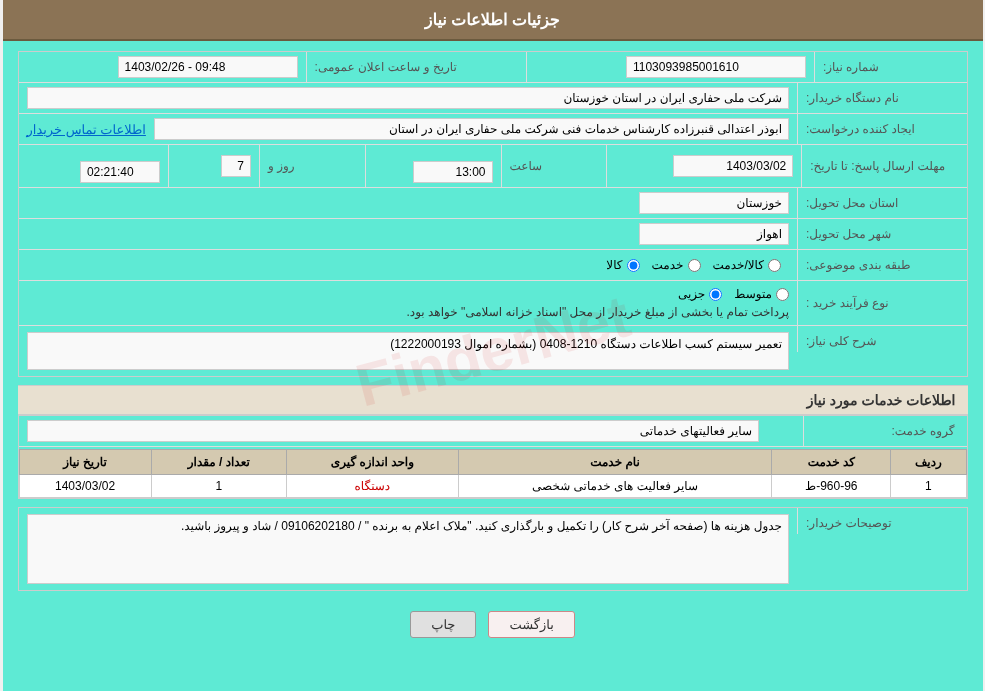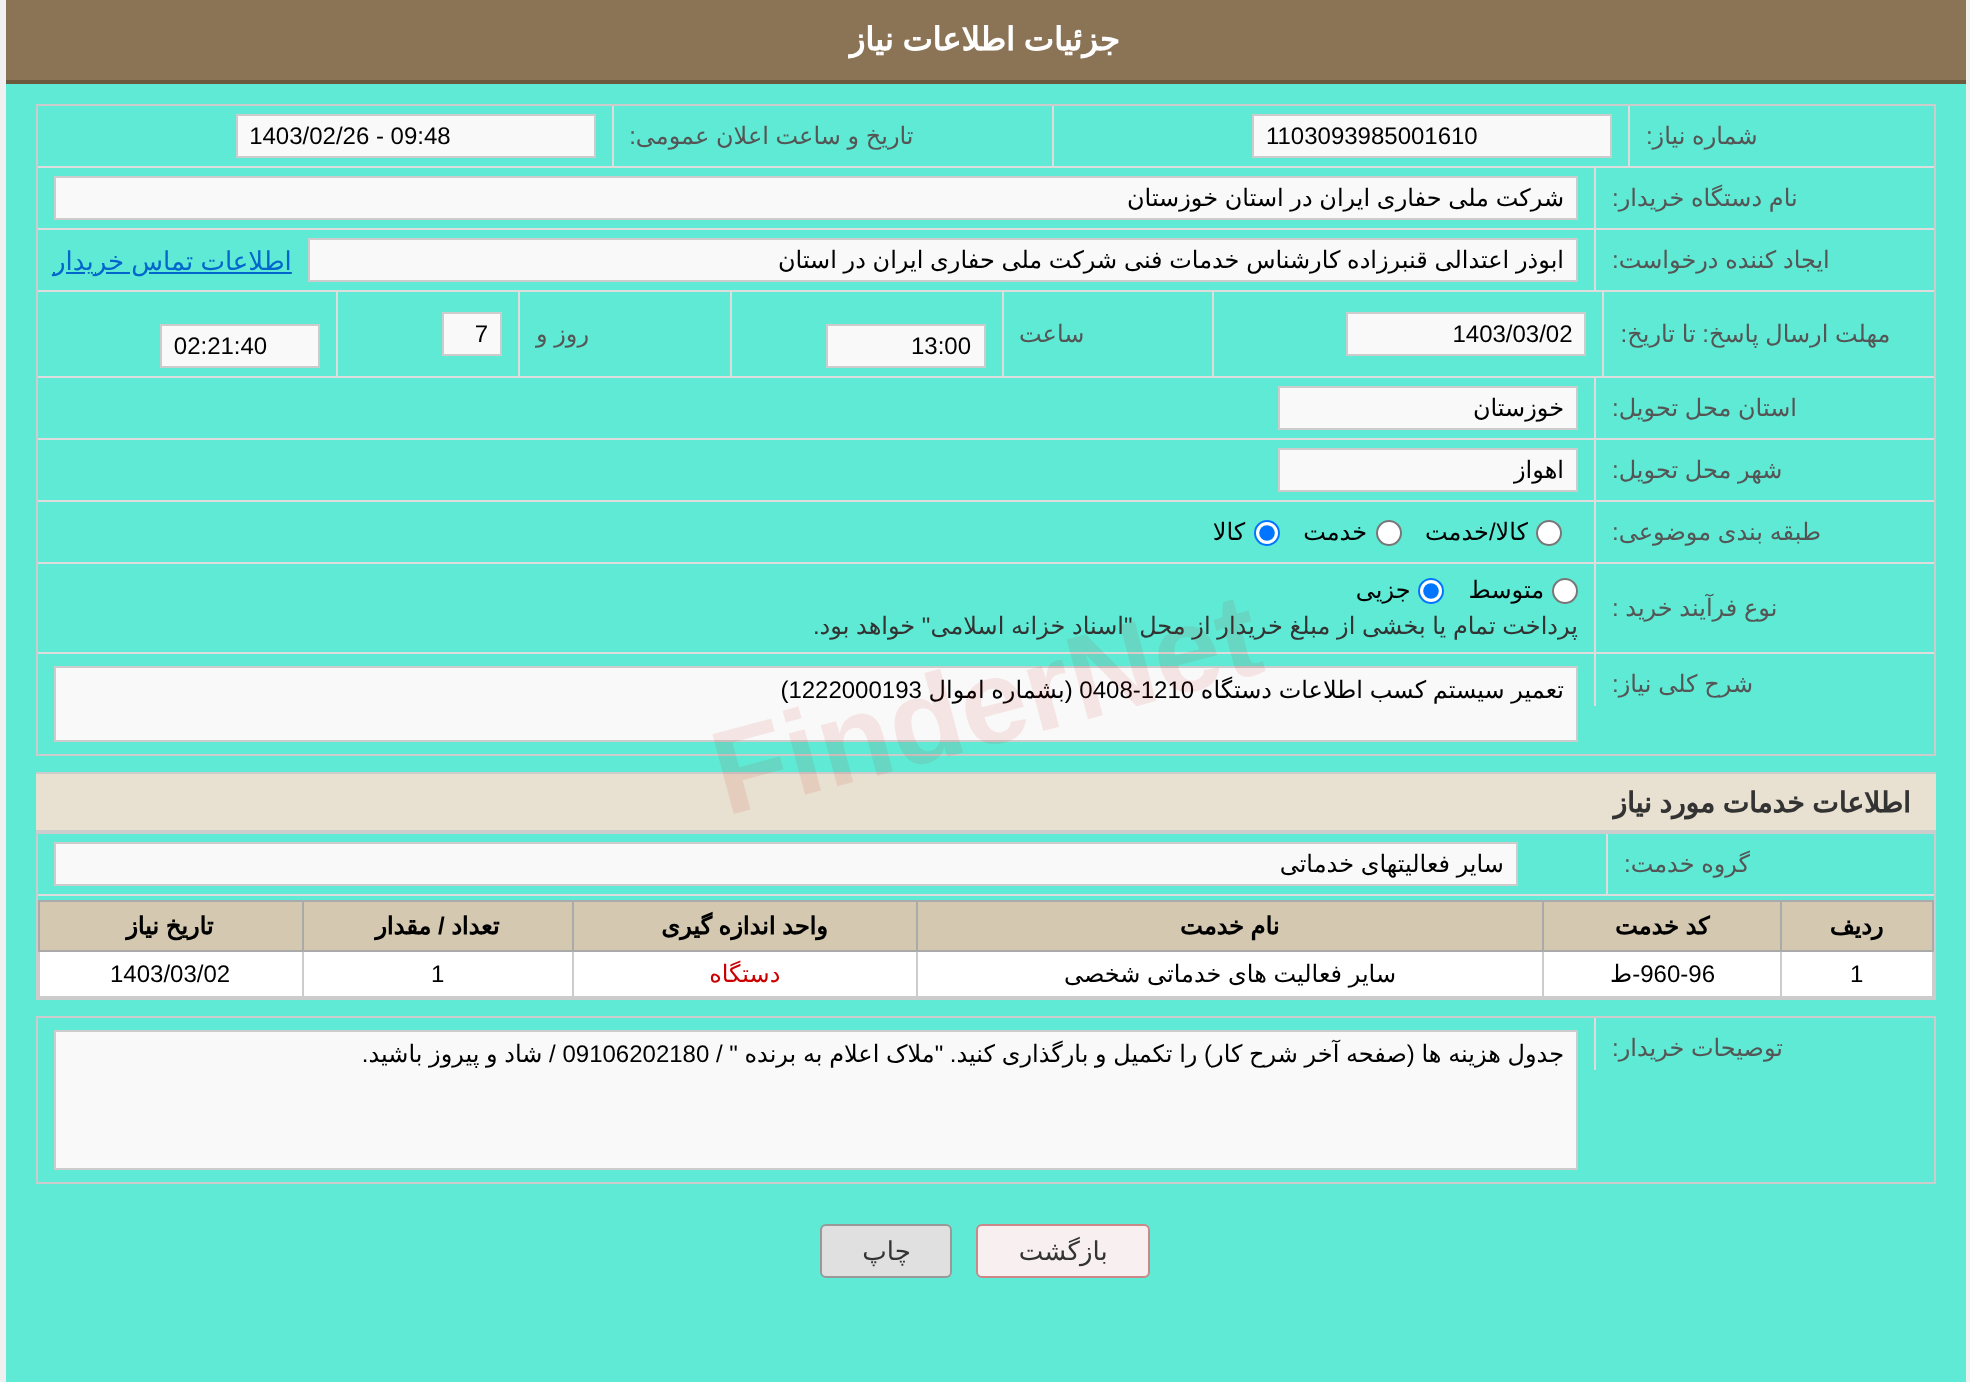--- a/index.html
+++ b/index.html
@@ -301,21 +301,21 @@
           <textarea class="textarea-field" readonly="" style="">تعمیر سیستم کسب اطلاعات دستگاه 1210-0408 (بشماره اموال 1222000193)</textarea>
         </div>
       </div>
     </div>
 
     <div class="section-title">اطلاعات خدمات مورد نیاز</div>
 
     <div class="info-block">
 
       <div class="row-group">
-        <div class="field-cell" style="flex:1; justify-content:flex-end;margin-left:36px;">
+        <div class="field-cell" style="flex:1; justify-content:flex-start;margin-left:36px;">
           <span class="field-label">گروه خدمت:</span>
         </div>
         <div class="field-cell" style="flex:5;">
           <div class="field-value" style="flex:1;">سایر فعالیتهای خدماتی</div>
         </div>
       </div>
 
       <div class="table-section">
         <table>
           <thead>

